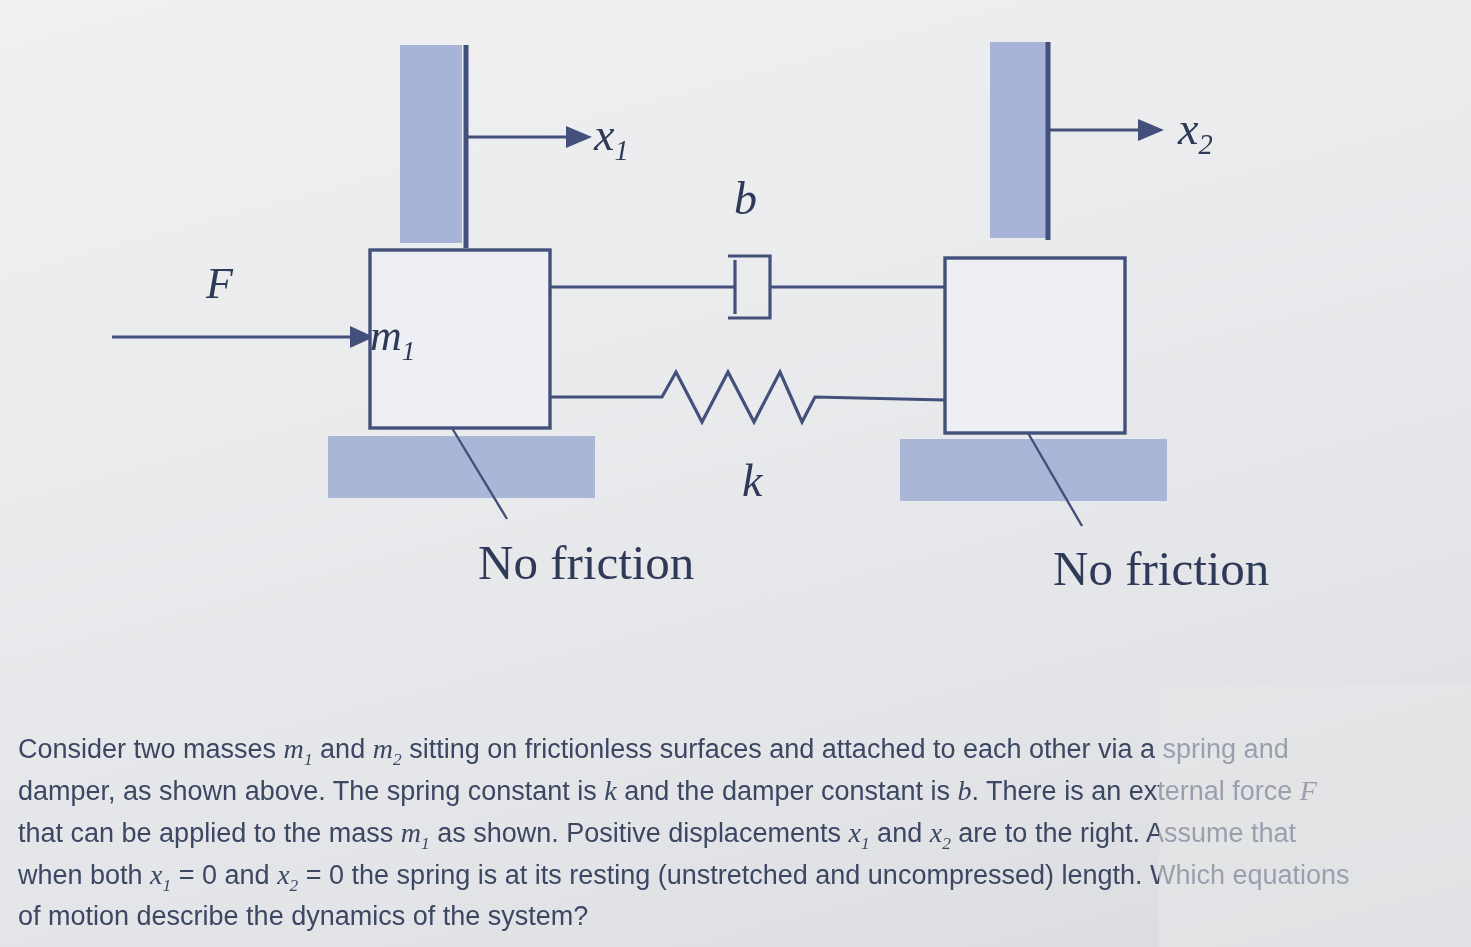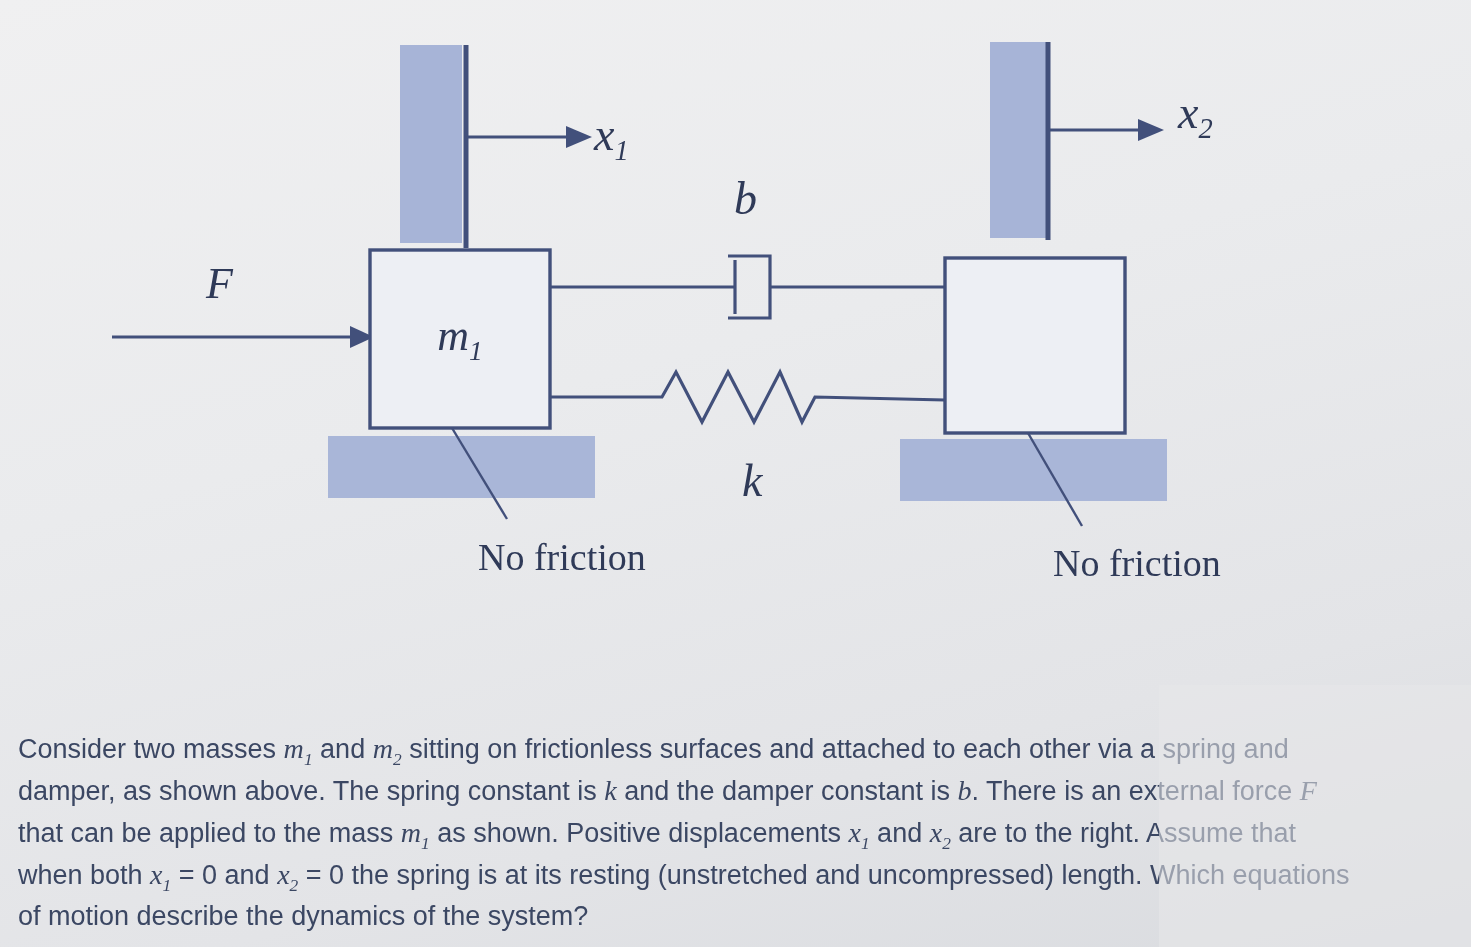--- a/index.html
+++ b/index.html
@@ -32,26 +32,26 @@
   .mlabel{
     position:absolute;
     font-family:"Liberation Serif","DejaVu Serif",serif;
     font-style:italic;
     color:var(--label_text);
     font-size:46px;
     line-height:1;
     white-space:nowrap;
   }
   .mlabel sub{font-size:62%;font-style:italic;line-height:0;}
-  .mass-label{width:180px;text-align:center;font-size:44px;}
+  .mass-label{width:180px;font-size:44px;}
   .nofric{
     position:absolute;
     font-family:"Liberation Serif","DejaVu Serif",serif;
     font-style:normal;
-    font-size:38px;
+    font-size:49px;
     color:var(--label_text);
     white-space:nowrap;
     line-height:1;
   }
   .question{
     position:absolute;left:14px;top:724px;width:1348px;
     font-size:27px;line-height:41px;color:#3b4763;
     margin:4px;
   }
   .question .math{
@@ -95,21 +95,21 @@
     <polyline class="stroke" points="550,397 662,397 676,372 702,422 728,372 754,422 780,372 802,422 815,397 945,400"></polyline>
 
     <rect class="box" x="370" y="250" width="180" height="178"></rect>
     <rect class="box" x="945" y="258" width="180" height="175"></rect>
 
     <line class="thin" x1="452" y1="428" x2="507" y2="519"></line>
     <line class="thin" x1="1028" y1="433" x2="1082" y2="526"></line>
   </svg>
 
   <div class="mlabel" style="left:594px;top:112px;"><span>x</span><sub>1</sub></div>
-  <div class="mlabel" style="left:1178px;top:90px;"><span>x</span><sub>2</sub></div>
+  <div class="mlabel" style="left:1178px;top:106px;"><span>x</span><sub>2</sub></div>
   <div class="mlabel" style="left:734px;top:176px;">b</div>
   <div class="mlabel" style="left:206px;top:262px;font-size:44px;">F</div>
   <div class="mlabel mass-label" style="left:370px;top:314px;"><span>m</span><sub>1</sub></div>
   <div class="mlabel" style="left:742px;top:458px;">k</div>
   <div class="nofric" style="left:478px;top:538px;">No friction</div>
   <div class="nofric" style="left:1053px;top:544px;">No friction</div>
 </div>
 
 <p class="question"><span>Consider two masses </span><span class="math">m<sub>1</sub></span><span> and </span><span class="math">m<sub>2</sub></span><span> sitting on frictionless surfaces and attached to each other via a spring and damper, as shown above. The spring constant is </span><span class="math">k</span><span> and the damper constant is </span><span class="math">b</span><span>. There is an external force </span><span class="math">F</span><span> that can be applied to the mass </span><span class="math">m<sub>1</sub></span><span> as shown. Positive displacements </span><span class="math">x<sub>1</sub></span><span> and </span><span class="math">x<sub>2</sub></span><span> are to the right. Assume that when both </span><span class="math">x<sub>1</sub></span><span> = 0 and </span><span class="math">x<sub>2</sub></span><span> = 0 the spring is at its resting (unstretched and uncompressed) length. Which equations of motion describe the dynamics of the system?</span></p>
 

